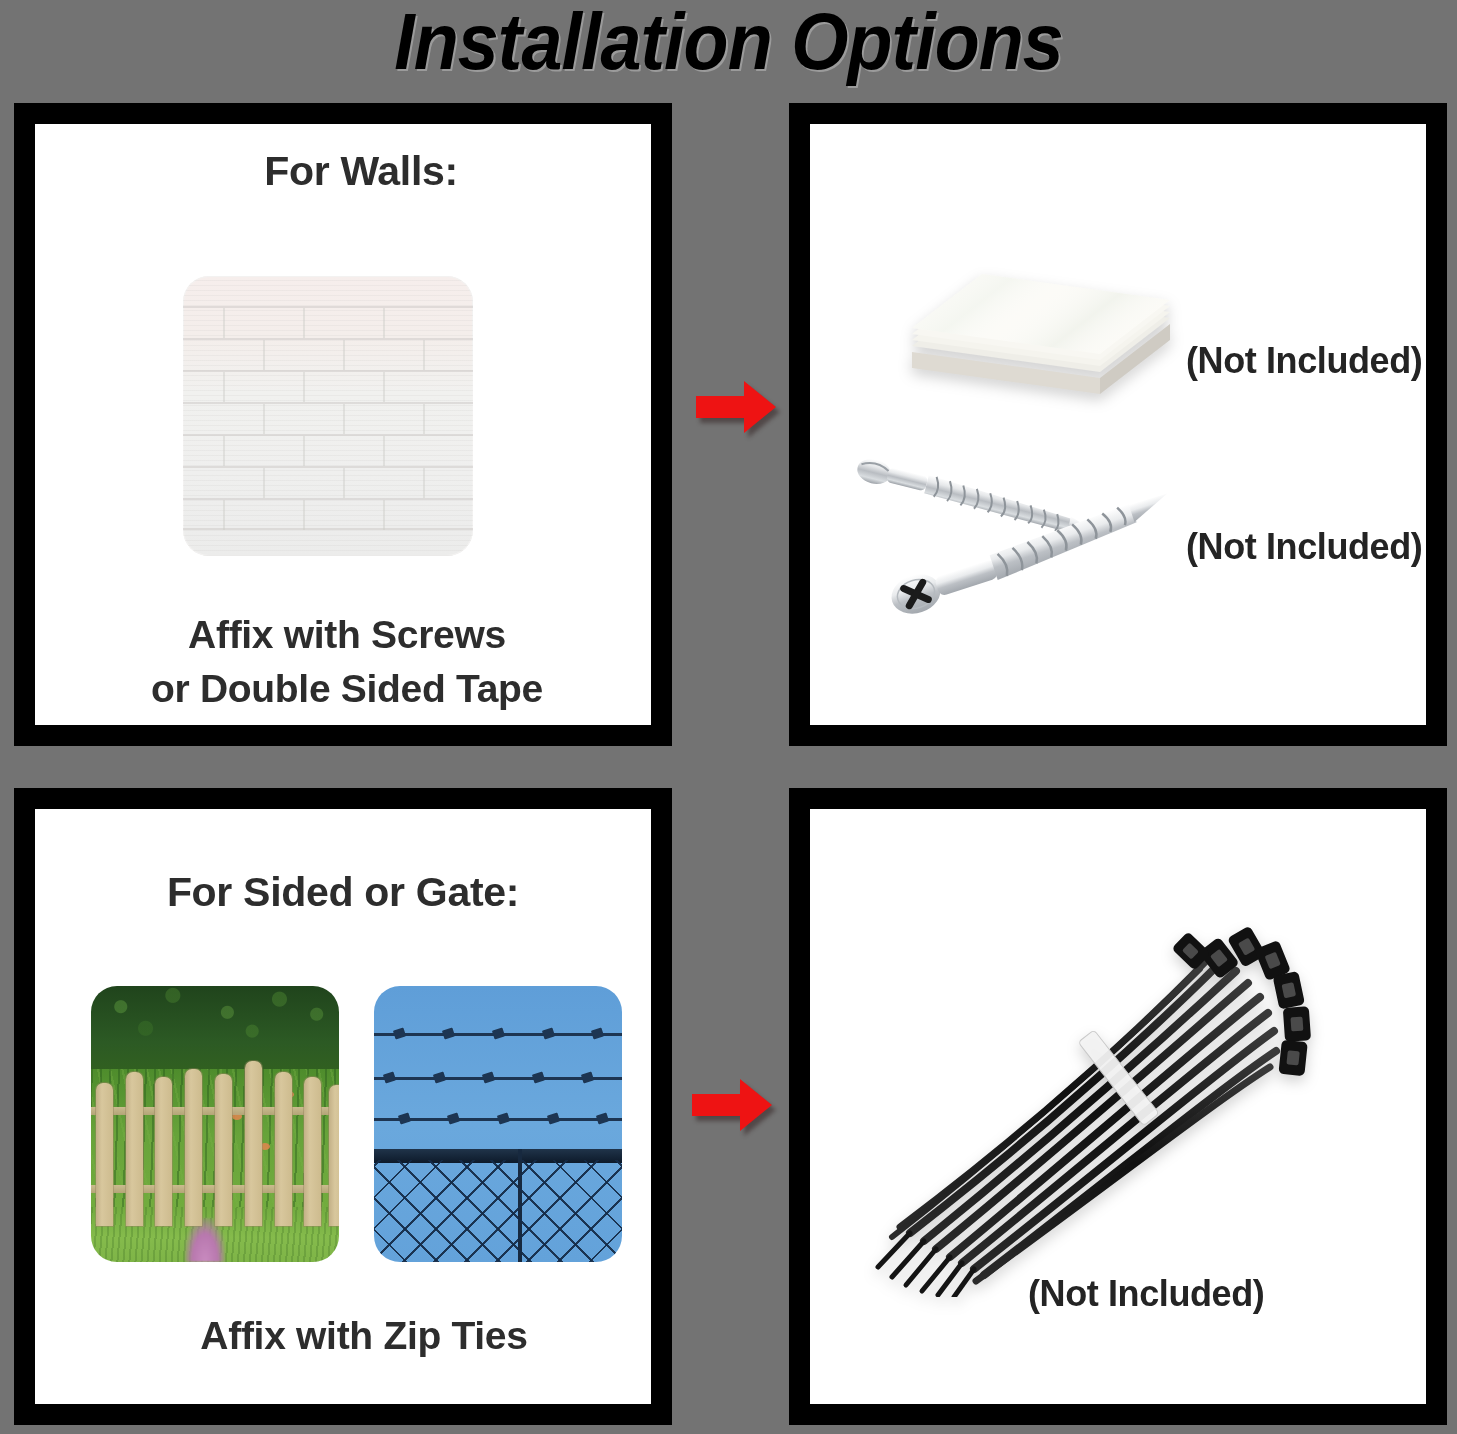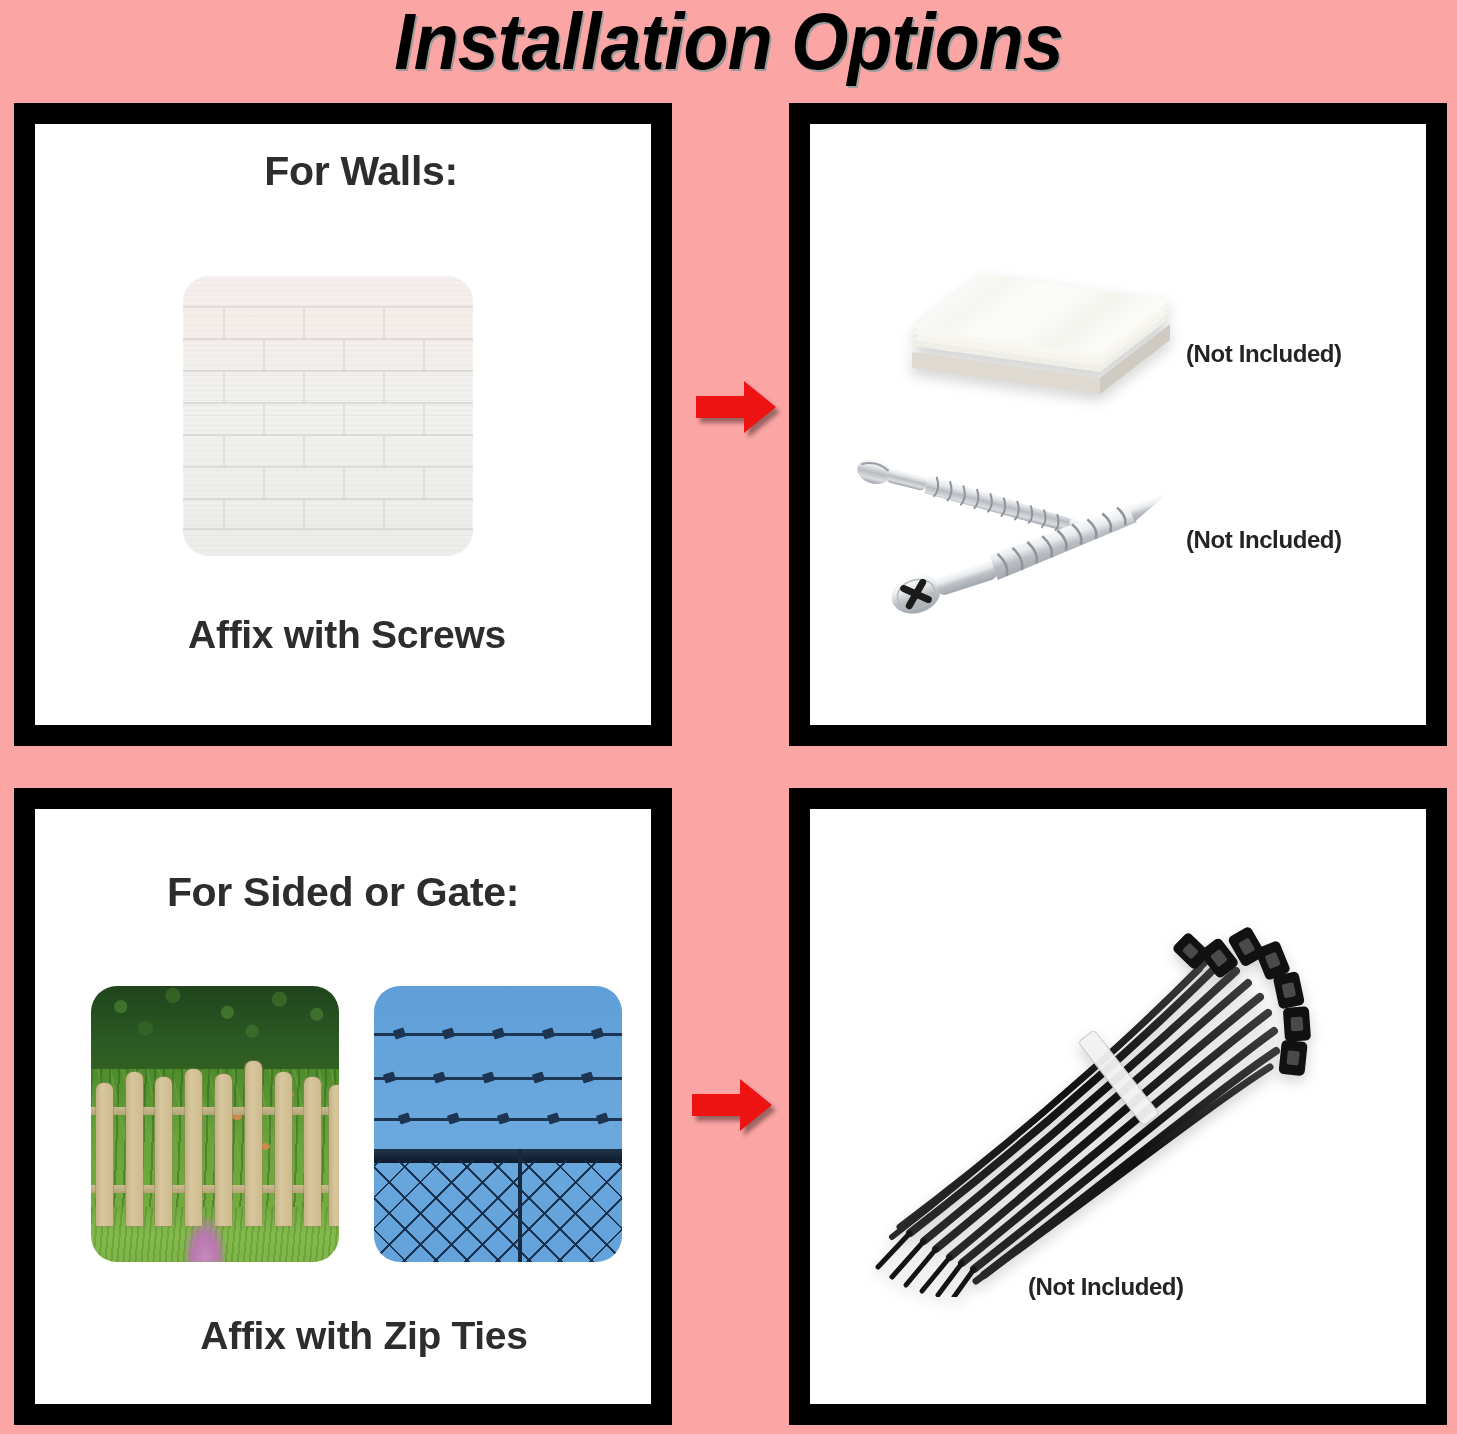--- a/index.html
+++ b/index.html
@@ -4,21 +4,21 @@
 <style>
   html, body {
     margin: 0;
     padding: 0;
     background: #ffffff;
   }
   #page {
     position: relative;
     width: 1457px;
     height: 1434px;
-    background: #fca5a5;
+    background: #737373;
     overflow: hidden;
     font-family: "Liberation Sans", "DejaVu Sans", sans-serif;
   }
 
   
   #title {
     position: absolute;
     left: 0;
     top: -4px;
     width: 1457px;
@@ -67,21 +67,21 @@
     font-weight: bold;
     color: #2d2d2d;
     letter-spacing: -0.3px;
     line-height: 1.38;
   }
   #walls-caption { top: 484px; padding-left: 8px; }
   #fence-caption { top: 500px; margin-left: 42px; }
 
   .not-included {
     position: absolute;
-    font-size: 24px;
+    font-size: 36px;
     font-weight: bold;
     color: #242424;
     letter-spacing: -0.4px;
     white-space: nowrap;
   }
   #tape-note  { left: 376px; top: 216px; }
   #screw-note { left: 376px; top: 402px; }
   #ziptie-note{ left: 218px; top: 464px; }
 
   
@@ -230,20 +230,21 @@
       <div class="mortar-v" style="left:80px;  top:192px"></div>
       <div class="mortar-v" style="left:160px; top:192px"></div>
       <div class="mortar-v" style="left:240px; top:192px"></div>
       <div class="mortar-v" style="left:40px;  top:224px"></div>
       <div class="mortar-v" style="left:120px; top:224px"></div>
       <div class="mortar-v" style="left:200px; top:224px"></div>
     </div>
 
     <div class="panel-caption" id="walls-caption">
       <div>Affix with Screws</div>
+      <div>or Double Sided Tape</div>
     </div>
   </div>
 
   <div class="arrow" id="arrow-top">
     <svg viewBox="0 0 84 58" width="84" height="58" aria-hidden="true">
       <path d="M2,18 L50,18 L50,3 L82,29 L50,55 L50,40 L2,40 Z" fill="#ee1313"></path>
     </svg>
   </div>
 
   <div class="panel" id="panel-hardware">

